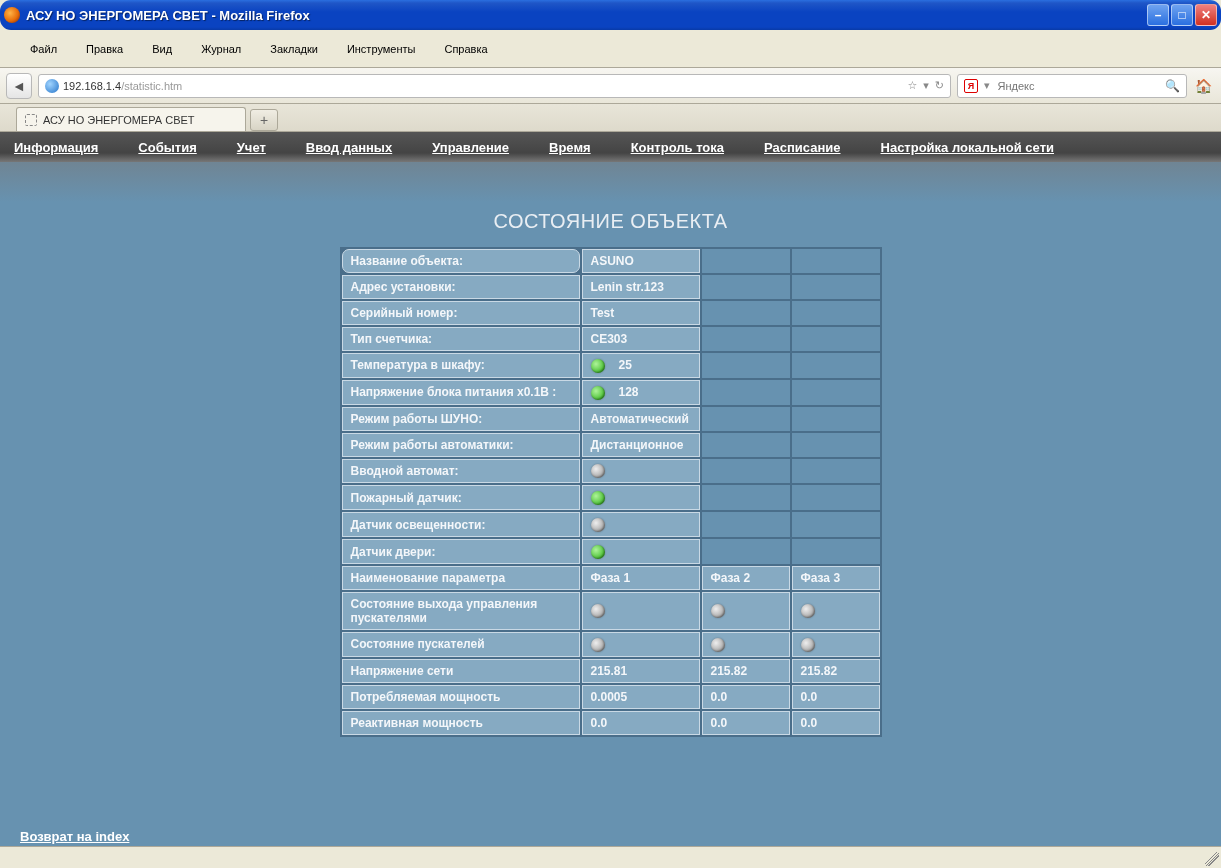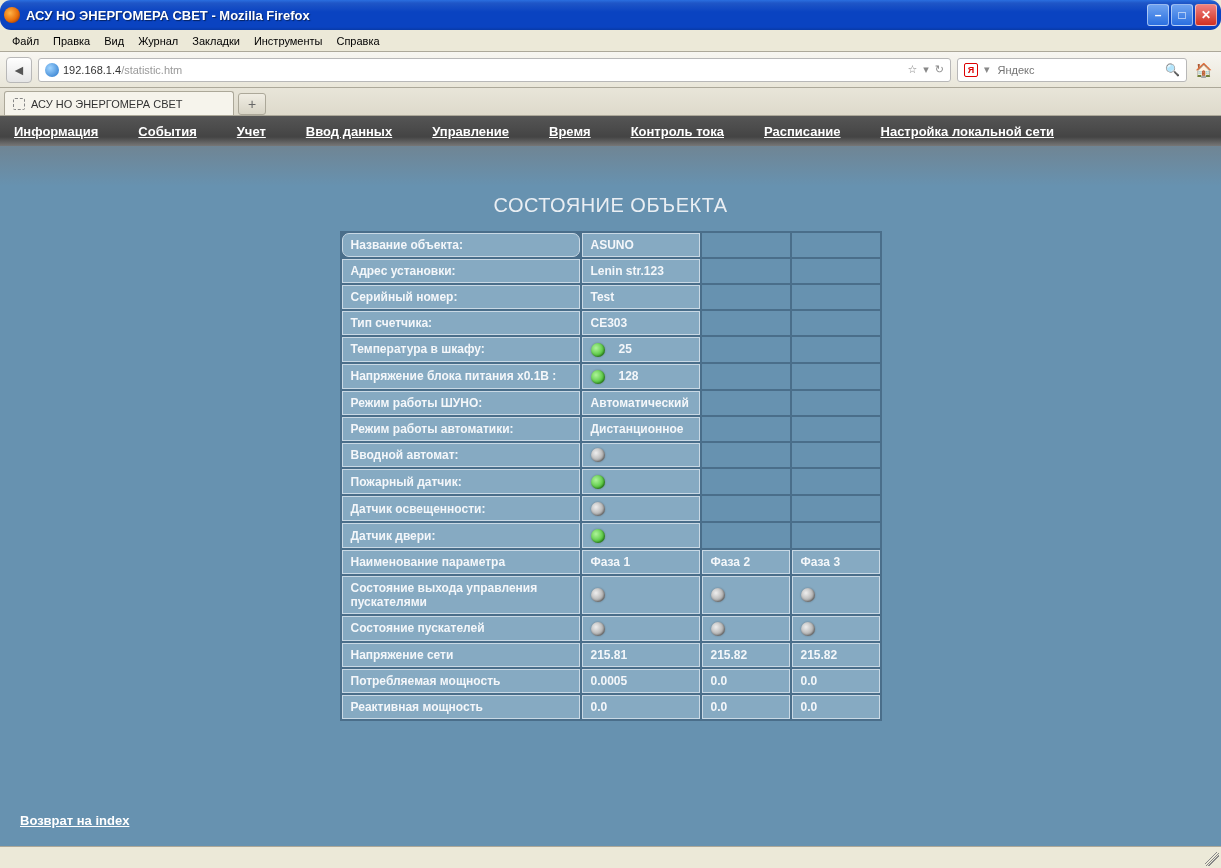--- a/index.html
+++ b/index.html
@@ -35,24 +35,24 @@
     display: flex; align-items: center; justify-content: center;
     color: white; font-weight: bold; font-size: 12px;
     border: 1px solid rgba(255,255,255,0.5);
   }
   .winbtn.min, .winbtn.max { background: linear-gradient(to bottom, #6fa3f0, #2a6fe0); }
   .winbtn.close { background: linear-gradient(to bottom, #f08080, #d03020); }
 
   
   .menubar {
     background: #ece9d8;
-    padding: 2px 6px;
-    display: flex; gap: 2px;
+    padding: 2px 24px;
+    display: flex; gap: 17px;
     border-bottom: 1px solid #aca899;
-    height: 22px; align-items:center;
+    height: 38px; align-items:center;
   }
   .menubar span { padding: 2px 6px; cursor: default; }
 
   
   .navbar {
     background: linear-gradient(to bottom,#f7f6f1,#e9e6d9);
     padding: 4px 6px;
     display: flex; align-items: center; gap: 6px;
     border-bottom: 1px solid #aca899;
     height: 36px;
@@ -87,21 +87,21 @@
   .ya { width:14px; height:14px; border:1px solid #d00; color:#d00; font-size:9px; font-weight:bold; display:flex; align-items:center; justify-content:center; border-radius:2px;}
   .searchbox input { border:none; outline:none; flex:1; color:#888; font-size:11px; }
   .mag { color:#888; font-size:12px;}
   .homebtn { width:22px; height:22px; color:#555; font-size:14px; display:flex; align-items:center; justify-content:center;}
 
   
   .tabstrip {
     background: linear-gradient(to bottom,#e8e5d9,#dedacb);
     height: 28px;
     display:flex; align-items:flex-end;
-    padding: 0 4px;
+    padding: 0 16px;
     border-bottom:1px solid #aca899;
   }
   .tab {
     background:#f6f4ec;
     border:1px solid #aca899; border-bottom:none;
     border-radius:3px 3px 0 0;
     height:24px; width:230px;
     display:flex; align-items:center; padding:0 8px; gap:6px;
     font-size:11px; color:#333;
   }

